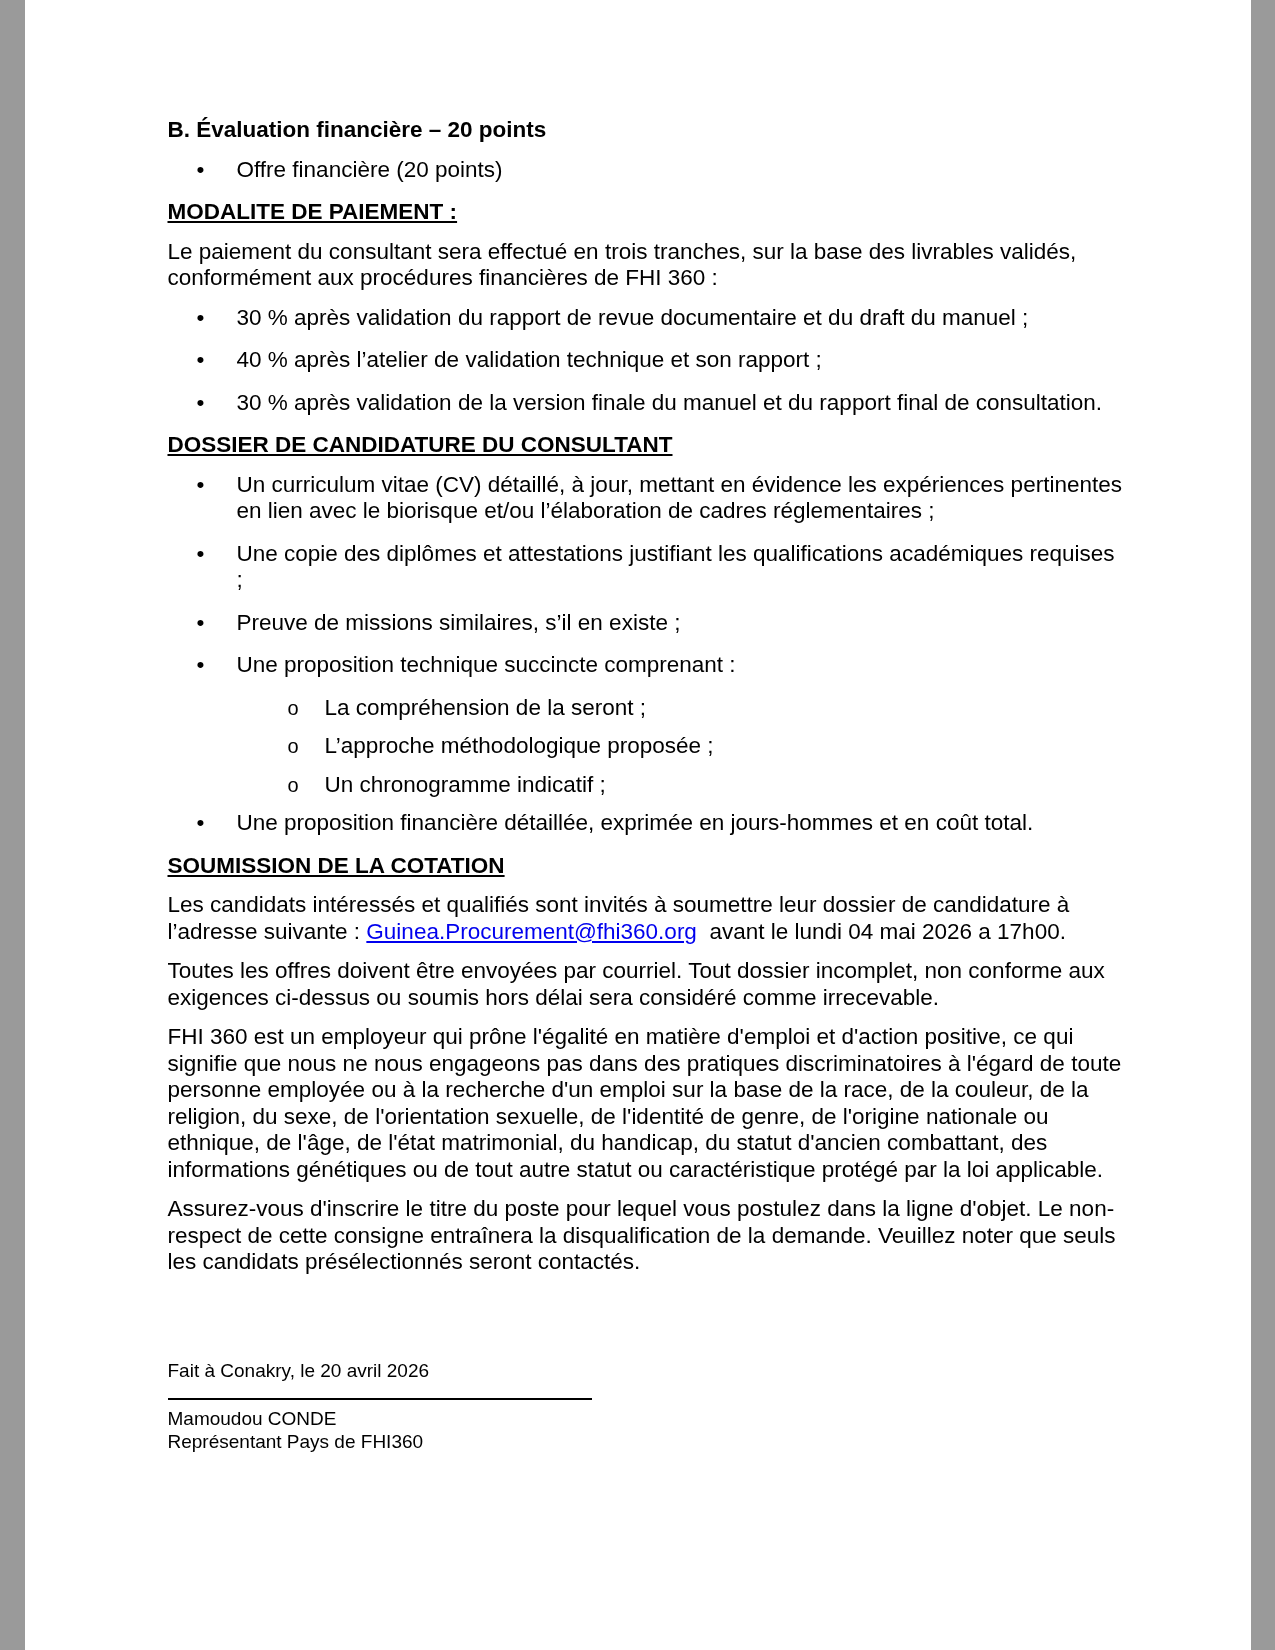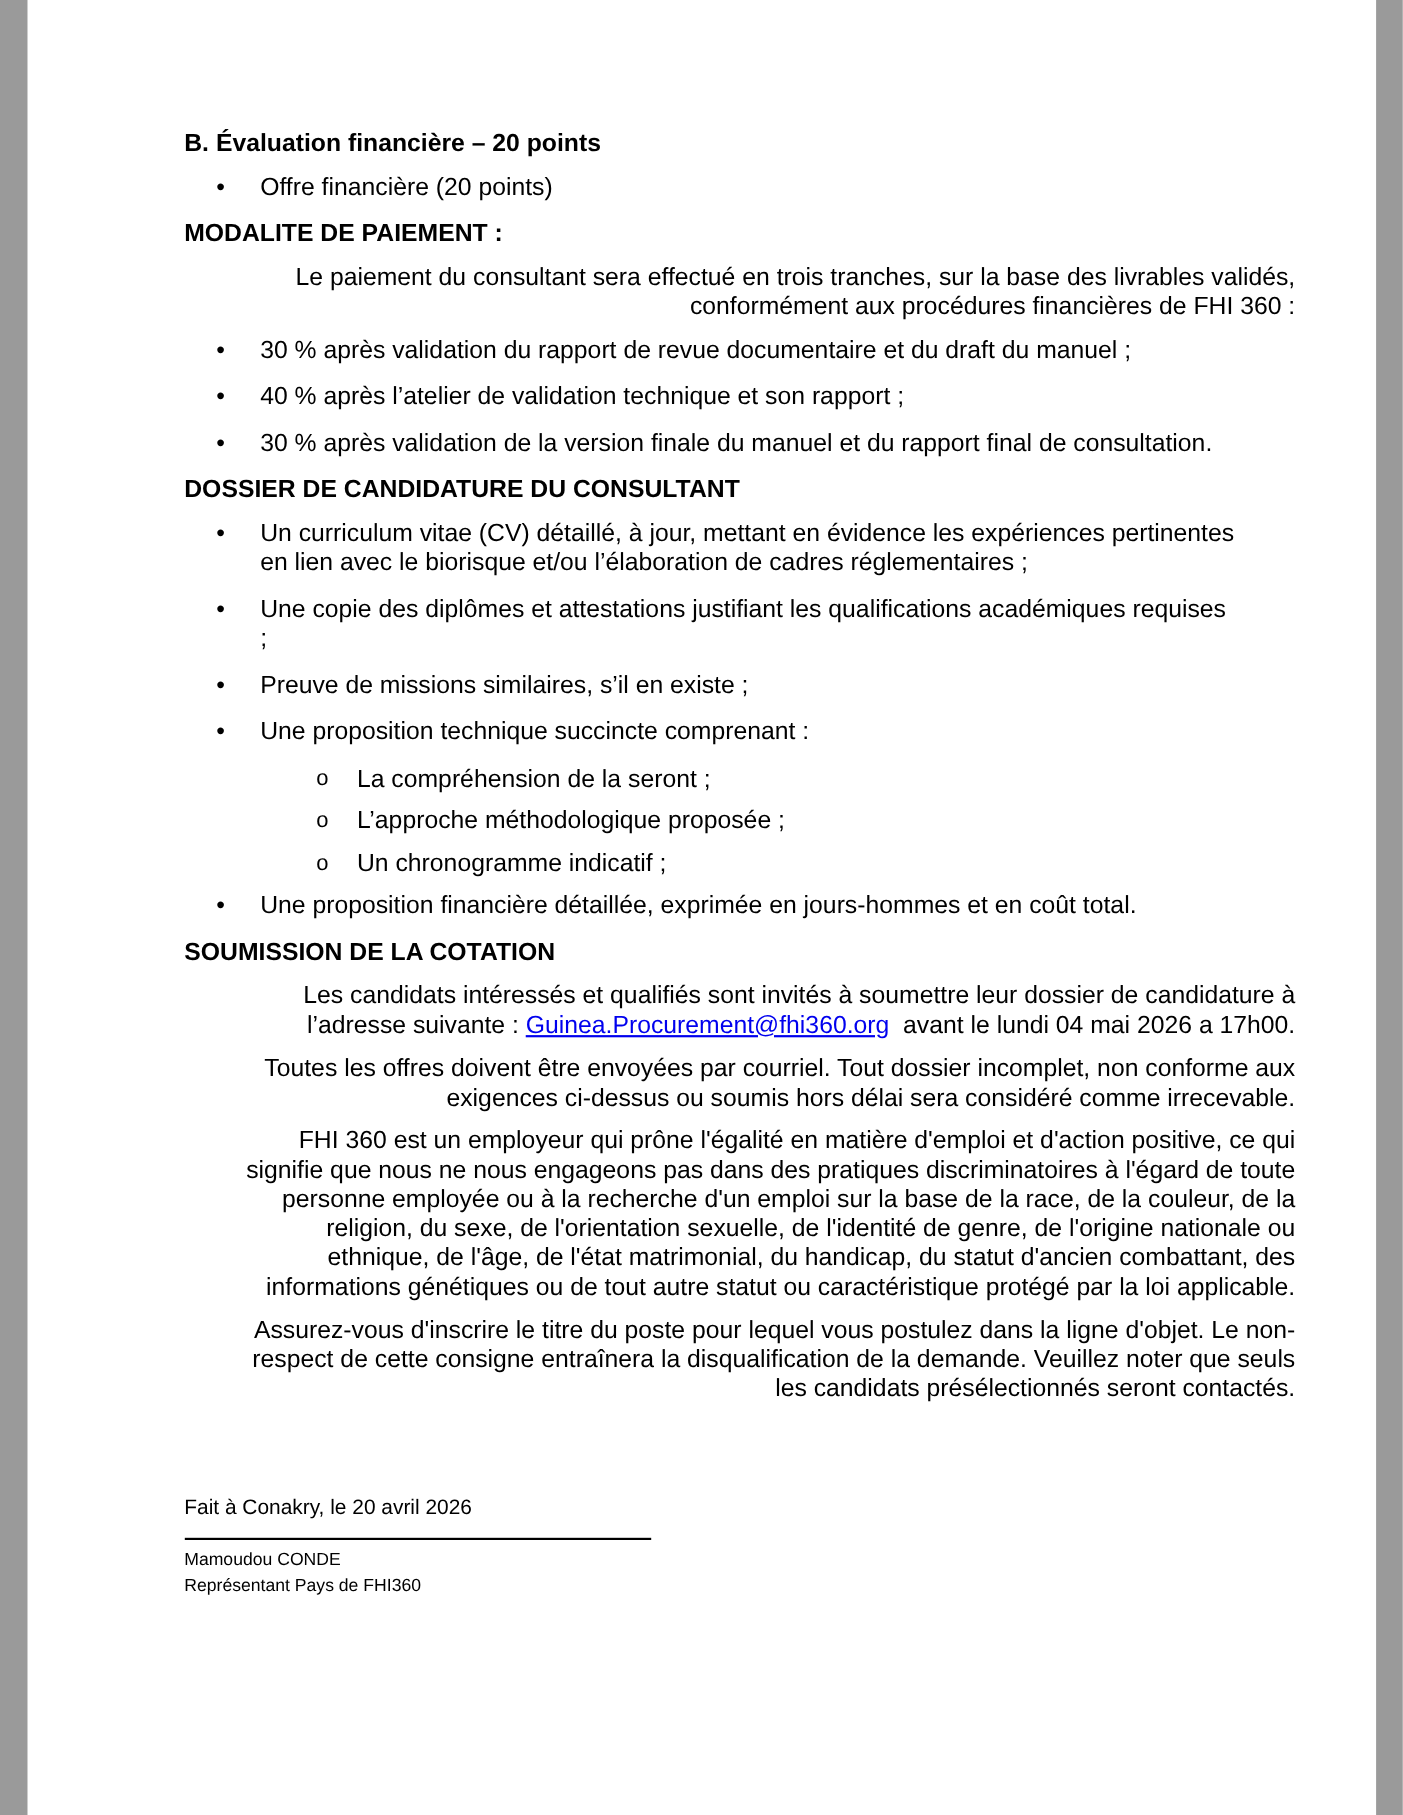--- a/index.html
+++ b/index.html
@@ -22,28 +22,28 @@
     position: absolute;
     left: 143px;
     top: 117px;
     width: 1010px;
     font-size: 22.5px;
     line-height: 26.5px;
   }
   .para {
     margin: 0 0 13px 0;
     white-space: pre-wrap;
-    text-align: right;
   }
   .heading {
     font-weight: bold;
     margin: 0 0 13px 0;
     white-space: pre-wrap;
   }
   .heading .u {
+    text-decoration: underline;
   }
   .li {
     display: flex;
     align-items: flex-start;
     margin: 0 0 16px 0;
   }
   .li.l1 { padding-left: 29px; }
   .li.l1 .marker { width: 40px; flex: none; }
   .li.l2 { padding-left: 120px; margin-bottom: 12px; }
   .li.l2 .marker { width: 37px; flex: none; font-size: 20px; }
@@ -63,21 +63,21 @@
     white-space: pre-wrap;
   }
   .sig-line {
     width: 424px;
     height: 0;
     border-top: 2px solid #000000;
     margin-top: 13px;
   }
   .sig-block {
     margin-top: 7px;
-    font-size: 16px;
+    font-size: 19px;
     line-height: 23px;
   }
   .sig-block div { white-space: pre-wrap; }
 </style>
 </head>
 <body>
 
 <div class="page">
   <div class="content">
 

